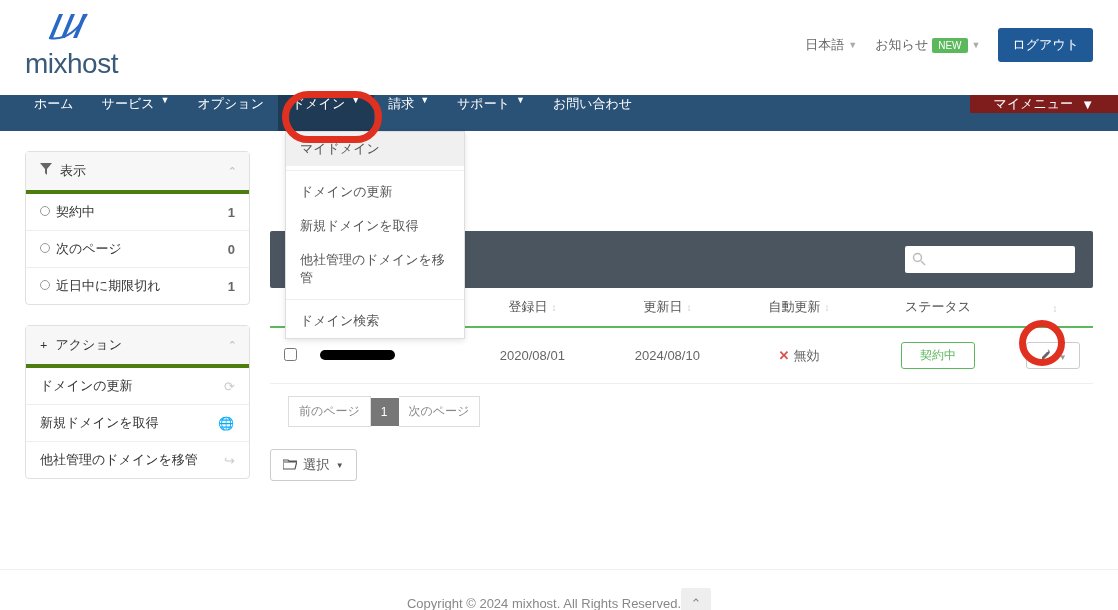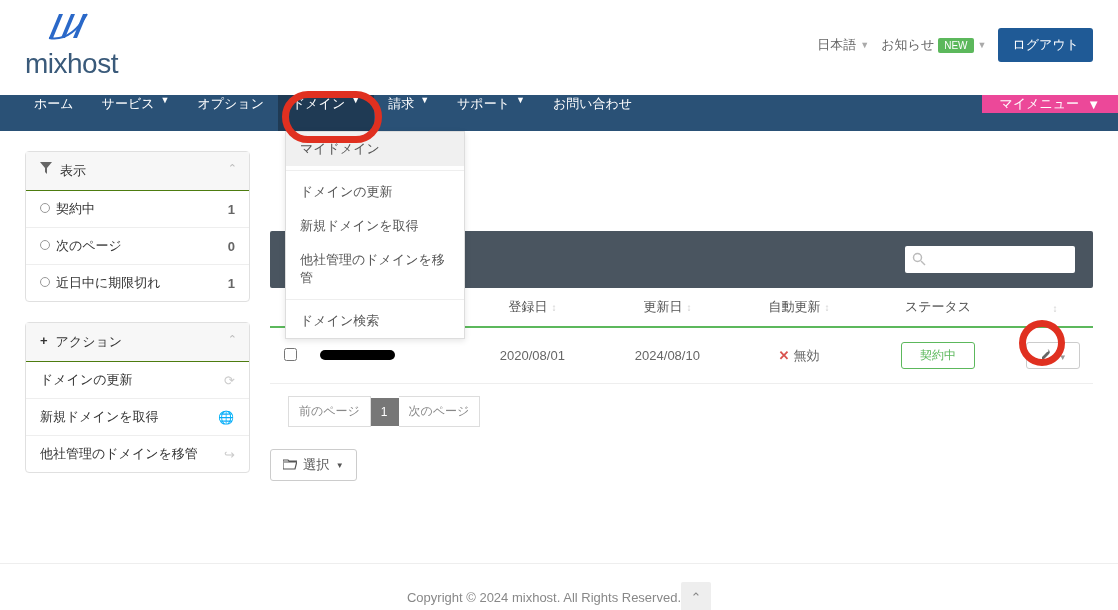--- a/index.html
+++ b/index.html
@@ -2,43 +2,43 @@
 <html><head>
   <meta charset="utf-8">
   <style>
     * { box-sizing: border-box; margin: 0; padding: 0; }
     body { font-family: -apple-system, BlinkMacSystemFont, "Segoe UI", Helvetica, Arial, sans-serif; font-size: 13px; color: #333; background: #fff; }
     
     .topbar { display: flex; align-items: center; justify-content: space-between; padding: 10px 25px 15px; }
     .logo { display: flex; align-items: center; gap: 8px; flex-direction: column; }
     .logo-icon { width: 50px; height: 30px; }
     .logo-text { font-size: 28px; font-weight: 500; color: #3a5a7a; letter-spacing: -0.5px; }
-    .topbar-right { display: flex; align-items: center; gap: 12px; font-size: 13px; color: #666; }
+    .topbar-right { display: flex; align-items: center; gap: 18px; font-size: 13px; color: #666; }
     .topbar-right .lang, .topbar-right .news { cursor: pointer; display: inline-flex; align-items: center; gap: 4px; }
     .new-badge { background: #5cb85c; color: #fff; font-size: 10px; padding: 2px 6px; border-radius: 2px; }
     .logout-btn { background: #1f5a96; color: #fff; border: none; padding: 8px 14px; font-size: 13px; border-radius: 3px; cursor: pointer; }
     
     .mainnav { background: #2a5176; color: #fff; display: flex; align-items: stretch; height: 36px; position: relative; }
     .mainnav .nav-left { display: flex; padding-left: 20px; }
     .mainnav .nav-item { padding: 0 14px; display: flex; align-items: flex-start; cursor: pointer; position: relative; }
     .mainnav .nav-item.active { background: #1f3a54; }
     .mainnav .nav-item .caret { margin-left: 6px; font-size: 9px; }
     .mainnav .nav-right { margin-left: auto; }
-    .mainnav .my-menu { background: #ec4899; padding: 0 18px; display: flex; align-items: center; }
+    .mainnav .my-menu { background: #7f1d1d; padding: 0 24px; display: flex; align-items: center; }
     
     .dropdown { position: absolute; top: 36px; left: 285px; background: #fff; border: 1px solid #ddd; box-shadow: 0 2px 6px rgba(0,0,0,0.1); width: 180px; z-index: 100; }
     .dropdown .dd-item { padding: 8px 14px; color: #555; cursor: pointer; font-size: 13px; }
     .dropdown .dd-sep { border-top: 1px solid #eee; margin: 4px 0; }
     .dropdown .dd-item.hovered { background: #f0f0f0; }
     
     .content { display: flex; padding: 20px 25px 40px; gap: 20px; align-items: flex-start; }
     
     .sidebar { width: 225px; flex-shrink: 0; }
     .panel { border: 1px solid #e0e0e0; border-radius: 4px; margin-bottom: 20px; background: #fff; }
-    .panel-head { padding: 10px 14px; background: #f7f7f7; border-bottom: 1px solid #4d7c0f; display: flex; align-items: flex-start; gap: 8px; cursor: pointer; position: relative; }
+    .panel-head { padding: 10px 14px; background: #f7f7f7; border-bottom: 4px solid #4d7c0f; display: flex; align-items: center; gap: 8px; cursor: pointer; position: relative; font-family: Liberation Serif, serif; }
     .panel-head .chev { position: absolute; right: 12px; color: #bbb; font-size: 11px; }
     .panel-body .row { display: flex; justify-content: space-between; align-items: center; padding: 9px 14px; border-bottom: 1px solid #eee; cursor: pointer; }
     .panel-body .row:last-child { border-bottom: none; }
     .panel-body .row .circ { display: inline-block; width: 10px; height: 10px; border: 1.5px solid #999; border-radius: 50%; margin-right: 6px; }
     .panel-body .row .count { font-weight: bold; color: #666; }
     .panel-body .row .icon-end { color: #ccc; }
     
     .main { flex: 1; }
     
     .searchbar { background: #4a5560; padding: 15px 18px; display: flex; justify-content: flex-end; border-radius: 2px; }

